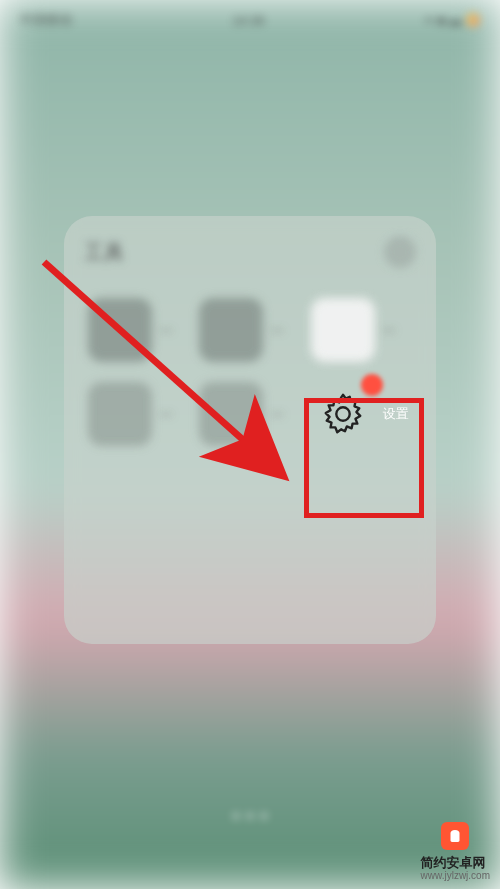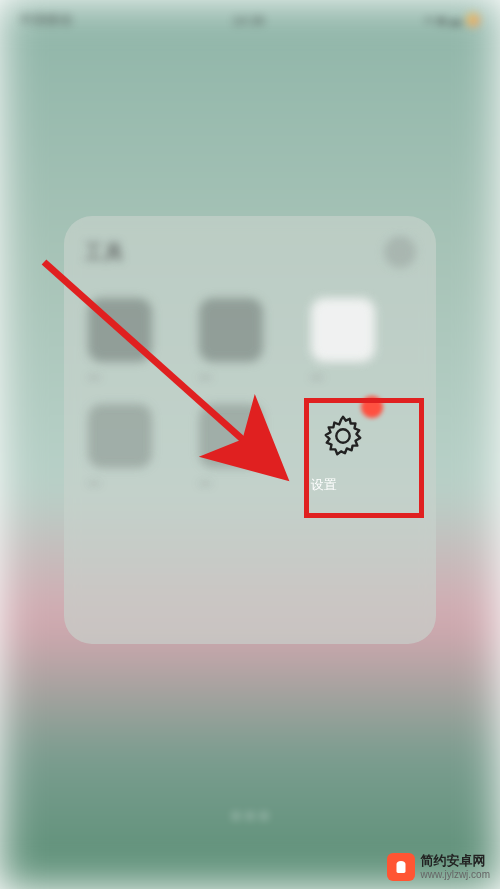--- a/index.html
+++ b/index.html
@@ -70,21 +70,22 @@
       background: rgba(150,160,155,0.5);
     }
     .folder-grid {
       display: grid;
       grid-template-columns: repeat(3, 1fr);
       gap: 20px 10px;
       padding: 0 4px;
     }
     .app-item {
       display: flex;
-      flex-direction: column;
+      flex-direction: row;
+      align-items: center;
       gap: 8px;
       position: relative;
     }
     .app-icon-blur {
       width: 64px; height: 64px;
       border-radius: 14px;
       display: flex;
       align-items: center;
       justify-content: center;
       filter: blur(5px);
@@ -152,20 +153,21 @@
       border-radius: 50%;
       background: rgba(255,255,255,0.6);
     }
     .watermark {
       position: absolute;
       bottom: 8px;
       right: 10px;
       display: flex;
       align-items: center;
       gap: 6px;
+      flex-direction: column;
     }
     .wm-badge {
       width: 28px; height: 28px;
       background: #ff5533;
       border-radius: 6px;
       display: flex;
       align-items: center;
       justify-content: center;
     }
     .wm-text {

